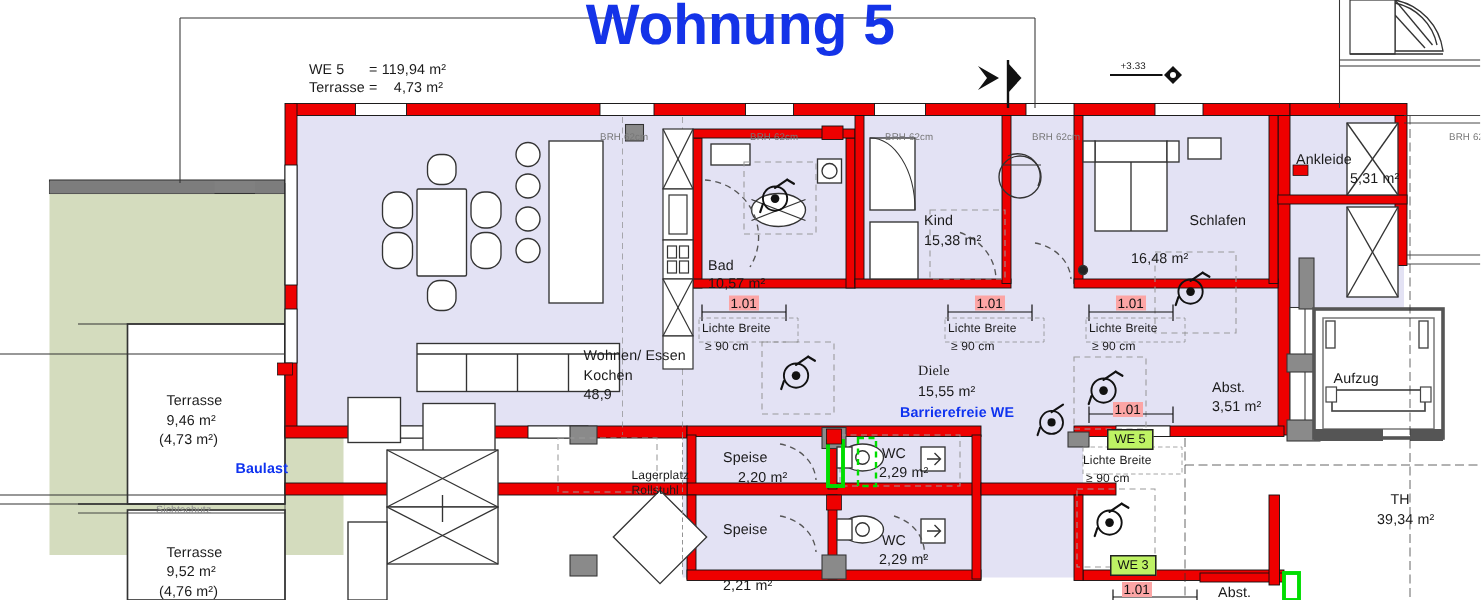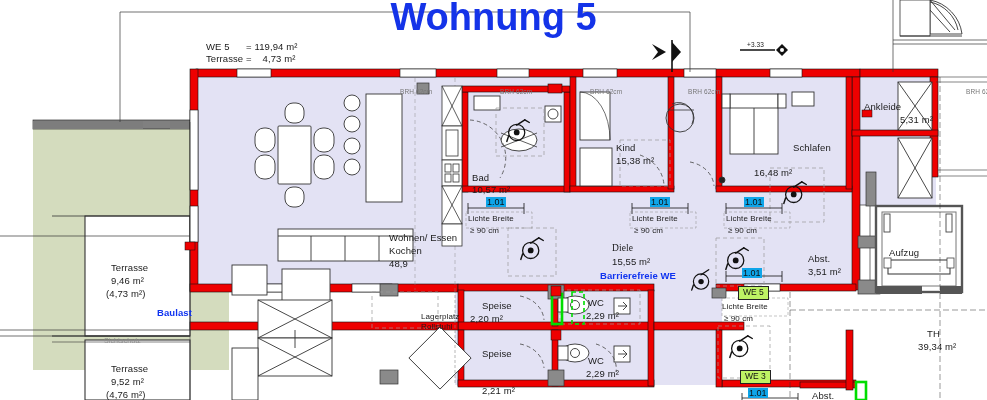--- a/index.html
+++ b/index.html
@@ -50,21 +50,21 @@
     padding: 0px 4px 1px 4px;
     line-height: 11px;
     color: #111;
     white-space: pre;
     text-align: center;
   }
   .dimnum {
     position: absolute;
     font-size: 9px;
     color: #111;
-    background: #0ea5e9;
+    background: #fca5a5;
     padding: 0 1px;
     white-space: pre;
   }
 </style>
 </head>
 <body>
 
 <div id="page">
 
   <svg width="987" height="400" viewBox="0 0 987 400">
@@ -467,21 +467,21 @@
 
   <div class="lbl" style="left:612px; top:243px;font-family:Liberation Serif, serif;">Diele</div>
   <div class="lbl" style="left:612px; top:256px;">15,55 m²</div>
   <div class="lbl blue" style="left:600px; top:270px;">Barrierefreie WE</div>
 
   <div class="lbl" style="left:808px; top:253px;">Abst.</div>
   <div class="lbl" style="left:808px; top:266px;">3,51 m²</div>
   <div class="lbl" style="left:812px; top:390px;">Abst.</div>
 
   <div class="lbl" style="left:482px; top:300px;">Speise</div>
-  <div class="lbl" style="left:470px; top:313px;">2,20 m²</div>
+  <div class="lbl" style="left:492px; top:313px;">2,20 m²</div>
   <div class="lbl" style="left:482px; top:348px;">Speise</div>
   <div class="lbl" style="left:482px; top:361px;margin-top:24px;">2,21 m²</div>
   <div class="lbl" style="left:588px; top:297px;">WC</div>
   <div class="lbl" style="left:586px; top:310px;">2,29 m²</div>
   <div class="lbl" style="left:588px; top:355px;">WC</div>
   <div class="lbl" style="left:586px; top:368px;">2,29 m²</div>
 
   <div class="lbl sm" style="left:421px; top:312px;">Lagerplatz</div>
   <div class="lbl sm" style="left:421px; top:322px;">Rollstuhl</div>
 

